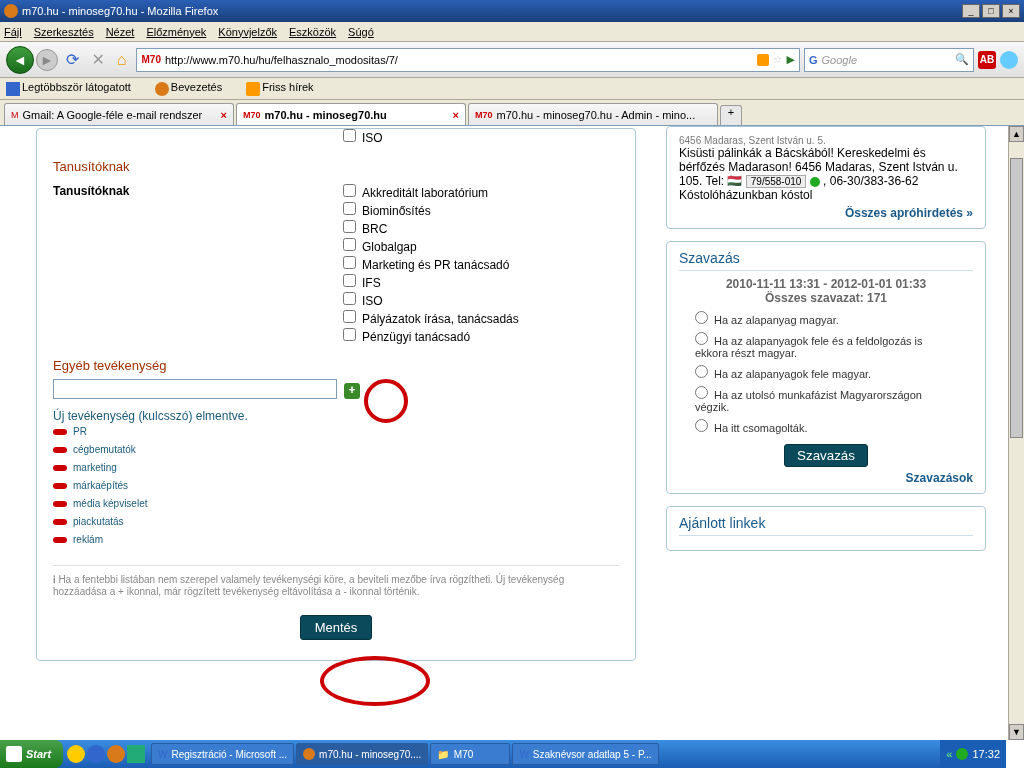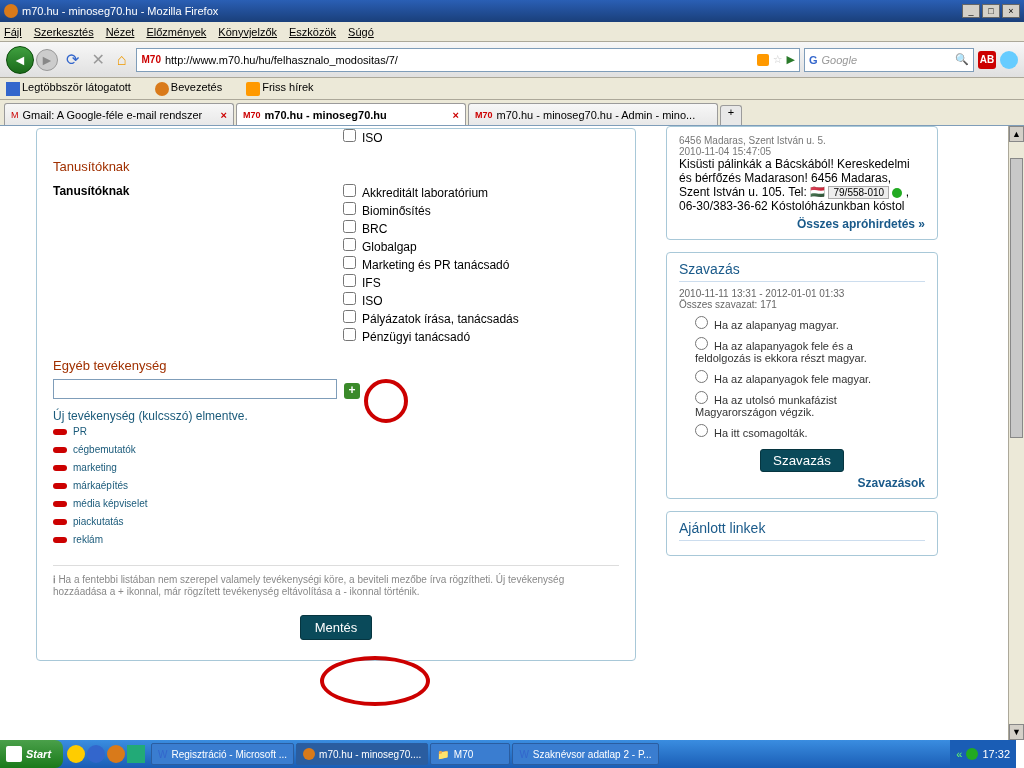--- a/index.html
+++ b/index.html
@@ -40,36 +40,36 @@
 .opts label { display:block; font-size:12px; line-height:18px; }
 .opts input { margin-right:6px; }
 .inputrow { margin-top:6px; position:relative; }
 .inputrow input { width:284px; height:20px; border:1px solid #7f9db9; }
 .addbtn { display:inline-block; width:16px; height:16px; background:#3a8a2a; border-radius:3px; color:#fff; font-weight:bold; text-align:center; line-height:15px; margin-left:4px; vertical-align:middle; font-size:12px;}
 .saved { color:#1a5a7a; margin-top:10px; font-size:12px; }
 .kw { color:#1a5a7a; font-size:10px; line-height:18px; }
 .kw .rm { display:inline-block; width:14px; height:6px; background:#c00; border-radius:3px; margin-right:6px; vertical-align:middle; }
 .hint { color:#888; font-size:10px; margin-top:16px; border-top:1px solid #ddd; padding-top:6px; }
 .savebtn { background:#0a4a5a; color:#fff; border:1px solid #063540; border-radius:3px; padding:4px 14px; font-size:13px; margin:18px auto 4px; display:block; }
-.side { width:272px; margin-left:30px; }
+.side { width:320px; margin-left:30px; }
 .box { border:1px solid #a8c8d8; border-radius:4px; padding:8px 12px; margin-bottom:12px; font-size:12px; }
 .box h3 { color:#1a5a8a; font-size:14px; font-weight:normal; border-bottom:1px solid #cde; padding-bottom:4px; margin-bottom:6px; }
 .box .date { color:#777; font-size:10px; }
 .box .link { color:#1a5a8a; text-align:right; margin-top:4px; font-weight:bold; }
 .poll h4 { font-size:14px; font-weight:bold; margin-bottom:2px; }
-.poll .meta { text-align:left; color:#666; font-size:10px; }
+.poll .meta { text-align:center; color:#666; font-size:12px;font-weight:bold; }
 .poll label { display:block; margin:6px 16px; font-size:11px; color:#333; }
 .poll input { margin-right:6px; }
 .votebtn { background:#0a4a5a; color:#fff; border:1px solid #063540; border-radius:3px; padding:3px 12px; display:block; margin:10px auto 4px; }
 .phone { background:#eee; border:1px solid #aaa; padding:0 4px; font-size:10px; }
 .greenball { display:inline-block; width:10px; height:10px; background:#2a2; border-radius:50%; vertical-align:middle; }
 .circle { position:absolute; border:4px solid #c00; border-radius:50%; pointer-events:none; }
 .c1 { width:44px; height:44px; left:364px; top:253px; }
 .c2 { width:110px; height:50px; left:320px; top:530px; }
-.taskbar { position:absolute; bottom:0; left:0; right:8px; height:28px; background:linear-gradient(#3a8de0,#1a5db5); display:flex; align-items:center; color:#fff; font-size:11px; }
+.taskbar { position:absolute; bottom:0; left:0; right:18px; height:28px; background:linear-gradient(#3a8de0,#1a5db5); display:flex; align-items:center; color:#fff; font-size:11px; }
 .start { background:linear-gradient(#4aa04a,#1a7a1a); height:28px; display:flex; align-items:center; padding:0 12px 0 6px; border-radius:0 8px 8px 0; font-weight:bold; font-style:italic; }
 .start .logo { width:16px; height:16px; background:#fff; border-radius:2px; margin-right:4px; display:inline-block; }
 .tbitem { background:#3a7dd0; border:1px solid #2a5da0; border-radius:2px; height:22px; display:flex; align-items:center; padding:0 6px; margin-left:2px; min-width:130px; font-size:10px; }
 .tbitem.active { background:#2a5da0; }
 .ql { display:flex; padding:0 4px; gap:2px; }
 .ql span { width:18px; height:18px; display:inline-block; }
 .tray { margin-left:auto; background:#1a5db5; height:28px; display:flex; align-items:center; padding:0 6px; gap:4px; }
 .feed { background:#f90; width:12px; height:12px; border-radius:2px; display:inline-block;}
 </style>
 </head>
@@ -176,21 +176,20 @@
           <div class="kw"><span class="rm"></span>piackutatás</div>
           <div class="kw"><span class="rm"></span>reklám</div>
         </div>
     <div class="hint"><b>ℹ</b> <span>Ha a fentebbi listában nem szerepel valamely tevékenységi köre, a beviteli mezőbe írva rögzítheti. Új tevékenység hozzáadása a + ikonnal, már rögzített tevékenység eltávolítása a - ikonnal történik.</span></div>
     <button class="savebtn">Mentés</button>
   </div>
 
   <div class="side">
     <div class="box">
       <div style="color:#777;font-size:10px">6456 Madaras, Szent István u. 5.</div>
-      <div class="date">2010-11-04 15:47:05</div>
       <div><span>Kisüsti pálinkák a Bácskából! Kereskedelmi és bérfőzés Madarason! 6456 Madaras, Szent István u. 105. Tel: </span>🇭🇺 <span class="phone">79/558-010</span> <span class="greenball"></span><span> , 06-30/383-36-62 Kóstolóházunkban kóstol</span></div>
       <div class="link">Összes apróhirdetés »</div>
     </div>
     <div class="box poll">
       <h3>Szavazás</h3>
       <div class="meta"><span>2010-11-11 13:31 - 2012-01-01 01:33</span><br><span>Összes szavazat: 171</span></div>
       <div id="pollopts">
             <label><input type="radio" name="p" style="">Ha az alapanyag magyar.</label>
             <label><input type="radio" name="p" style="">Ha az alapanyagok fele és a feldolgozás is ekkora részt magyar.</label>
             <label><input type="radio" name="p" style="">Ha az alapanyagok fele magyar.</label>
@@ -233,20 +232,20 @@
   <div class="tbitem active">
       <span style="background:#d97a1a;width:12px;height:12px;border-radius:50%;display:inline-block;margin-right:4px"></span>
       <span>m70.hu - minoseg70....</span>
     </div>
   <div class="tbitem" style="min-width:80px">
       <span style="color:#fc0;margin-right:4px">📁</span>
       <span>M70</span>
     </div>
   <div class="tbitem">
       <span style="color:#36c;margin-right:4px">W</span>
-      <span>Szaknévsor adatlap 2 - P...</span>
+      <span>Szaknévsor adatlap 5 - P...</span>
     </div>
   <div class="tray">
     <span style="color:#6f6">«</span>
     <span style="background:#2a2;width:12px;height:12px;border-radius:50%;display:inline-block"></span>
     <span>17:32</span>
   </div>
 </div>
 
 </body></html>

